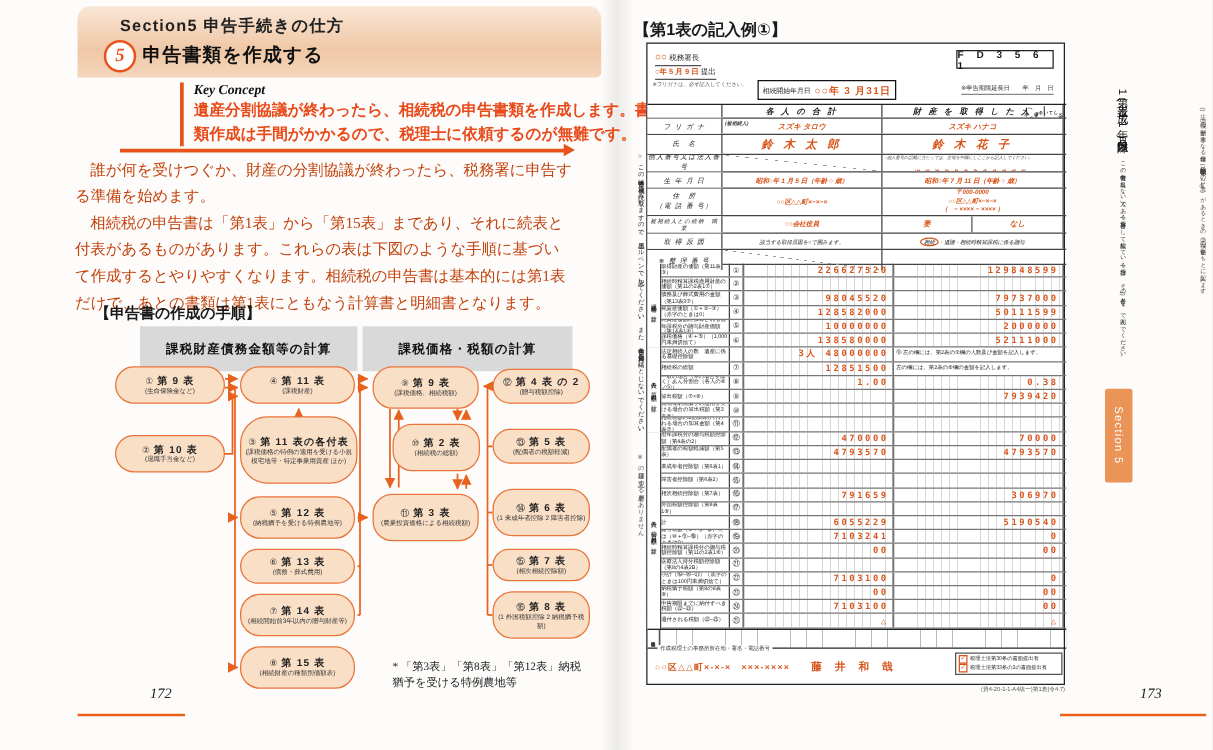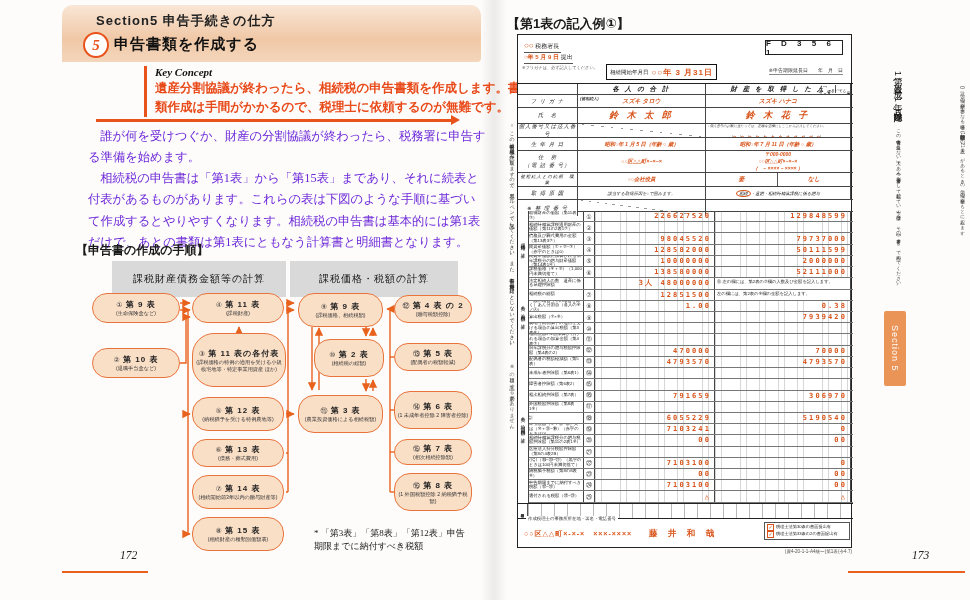--- a/index.html
+++ b/index.html
@@ -16,27 +16,27 @@
             background:#fff;color:#e8531c;font:italic bold 15px "Liberation Serif",serif;
             display:flex;align-items:center;justify-content:center;}
   .lp-title{position:absolute;left:114px;top:35px;font-size:15px;font-weight:bold;color:#111;letter-spacing:1px;}
 
   .kc{position:absolute;left:96px;top:66px;width:366px;border-left:3px solid #e8531c;padding:0 0 0 8px;margin-left:48px;}
   .kc-label{font:italic bold 11px "Liberation Serif",serif;color:#111;}
   .kc-text{font-size:12.5px;font-weight:bold;color:#e84a1a;line-height:1.5;margin-top:1px;}
   .kc-bar{position:absolute;left:96px;top:119px;width:360px;height:3px;background:#e8531c;}
   .kc-bar::after{content:"";position:absolute;right:-9px;top:-4px;border:5.5px solid transparent;border-left:9px solid #e8531c;}
 
-  .lp-body{position:absolute;left:88px;top:126px;width:398px;font-family:"Liberation Serif","DejaVu Serif",serif;
-           font-size:12.3px;line-height:1.72;color:#6d28d9;}
+  .lp-body{position:absolute;left:60px;top:126px;width:398px;font-family:"Liberation Serif","DejaVu Serif",serif;
+           font-size:12.3px;line-height:1.72;color:#c2410c;}
   .lp-body p{margin:0;text-indent:1em;}
   .flow-heading{position:absolute;left:76px;top:242px;font-size:12px;font-weight:bold;}
 
   .flow{position:absolute;left:76px;top:257px;width:398px;height:303px;}
-  .fhdr{position:absolute;height:36px;background:#d9d9d9;font-size:10px;font-weight:normal;letter-spacing:1px;
+  .fhdr{position:absolute;height:36px;background:#d9d9d9;font-size:10px;font-weight:bold;letter-spacing:1px;
         display:flex;align-items:center;justify-content:center;color:#111;}
   .fhdr1{left:36px;top:4px;width:174px;}
   .fhdr2{left:214px;top:4px;width:168px;}
   .fnodes{position:absolute;left:0;top:0;width:398px;height:303px;}
   .fnode{position:absolute;background:#fadfc7;border:1.5px solid #e8743c;border-radius:16px;
          display:flex;flex-direction:column;align-items:center;justify-content:center;text-align:center;
          padding:1px 2px;box-sizing:border-box;overflow:hidden;}
   .fnode .ft{font-size:8px;font-weight:bold;color:#222;letter-spacing:1px;white-space:nowrap;}
   .fnode .ft .fn{font-weight:normal;font-size:7px;color:#333;letter-spacing:0;}
   .fnode .fs{font-size:5.2px;color:#333;line-height:1.25;}
@@ -275,21 +275,21 @@
       </div>
         <div class="fnode">
         <div class="ft"><span class="fn">⑮</span> <span>第 7 表</span></div>
         <div class="fs">(相次相続控除額)</div>
       </div>
         <div class="fnode">
         <div class="ft"><span class="fn">⑯</span> <span>第 8 表</span></div>
         <div class="fs">(1 外国税額控除 2 納税猶予税額)</div>
       </div>
       </div>
-    <div class="flow-note">* 「第3表」「第8表」「第12表」申告期限までに納付すべき税額</div>
+    <div class="flow-note">* 「第3表」「第8表」「第12表」納税猶予を受ける特例農地等</div>
   </div>
 
   <div class="pagenum pn-l">172</div>
   <div class="prule prule-l"></div>
 
   <div class="rp-caption">【第1表の記入例①】</div>
 
   <div class="machine-note vtext">
     <span>○この申告書は機械で読み取りますので、黒ボールペンで記入してください。また、申告書と添付資料を一緒にとじないでください。</span>
     <span class="mn2">※の項目は記入する必要がありません。</span>

